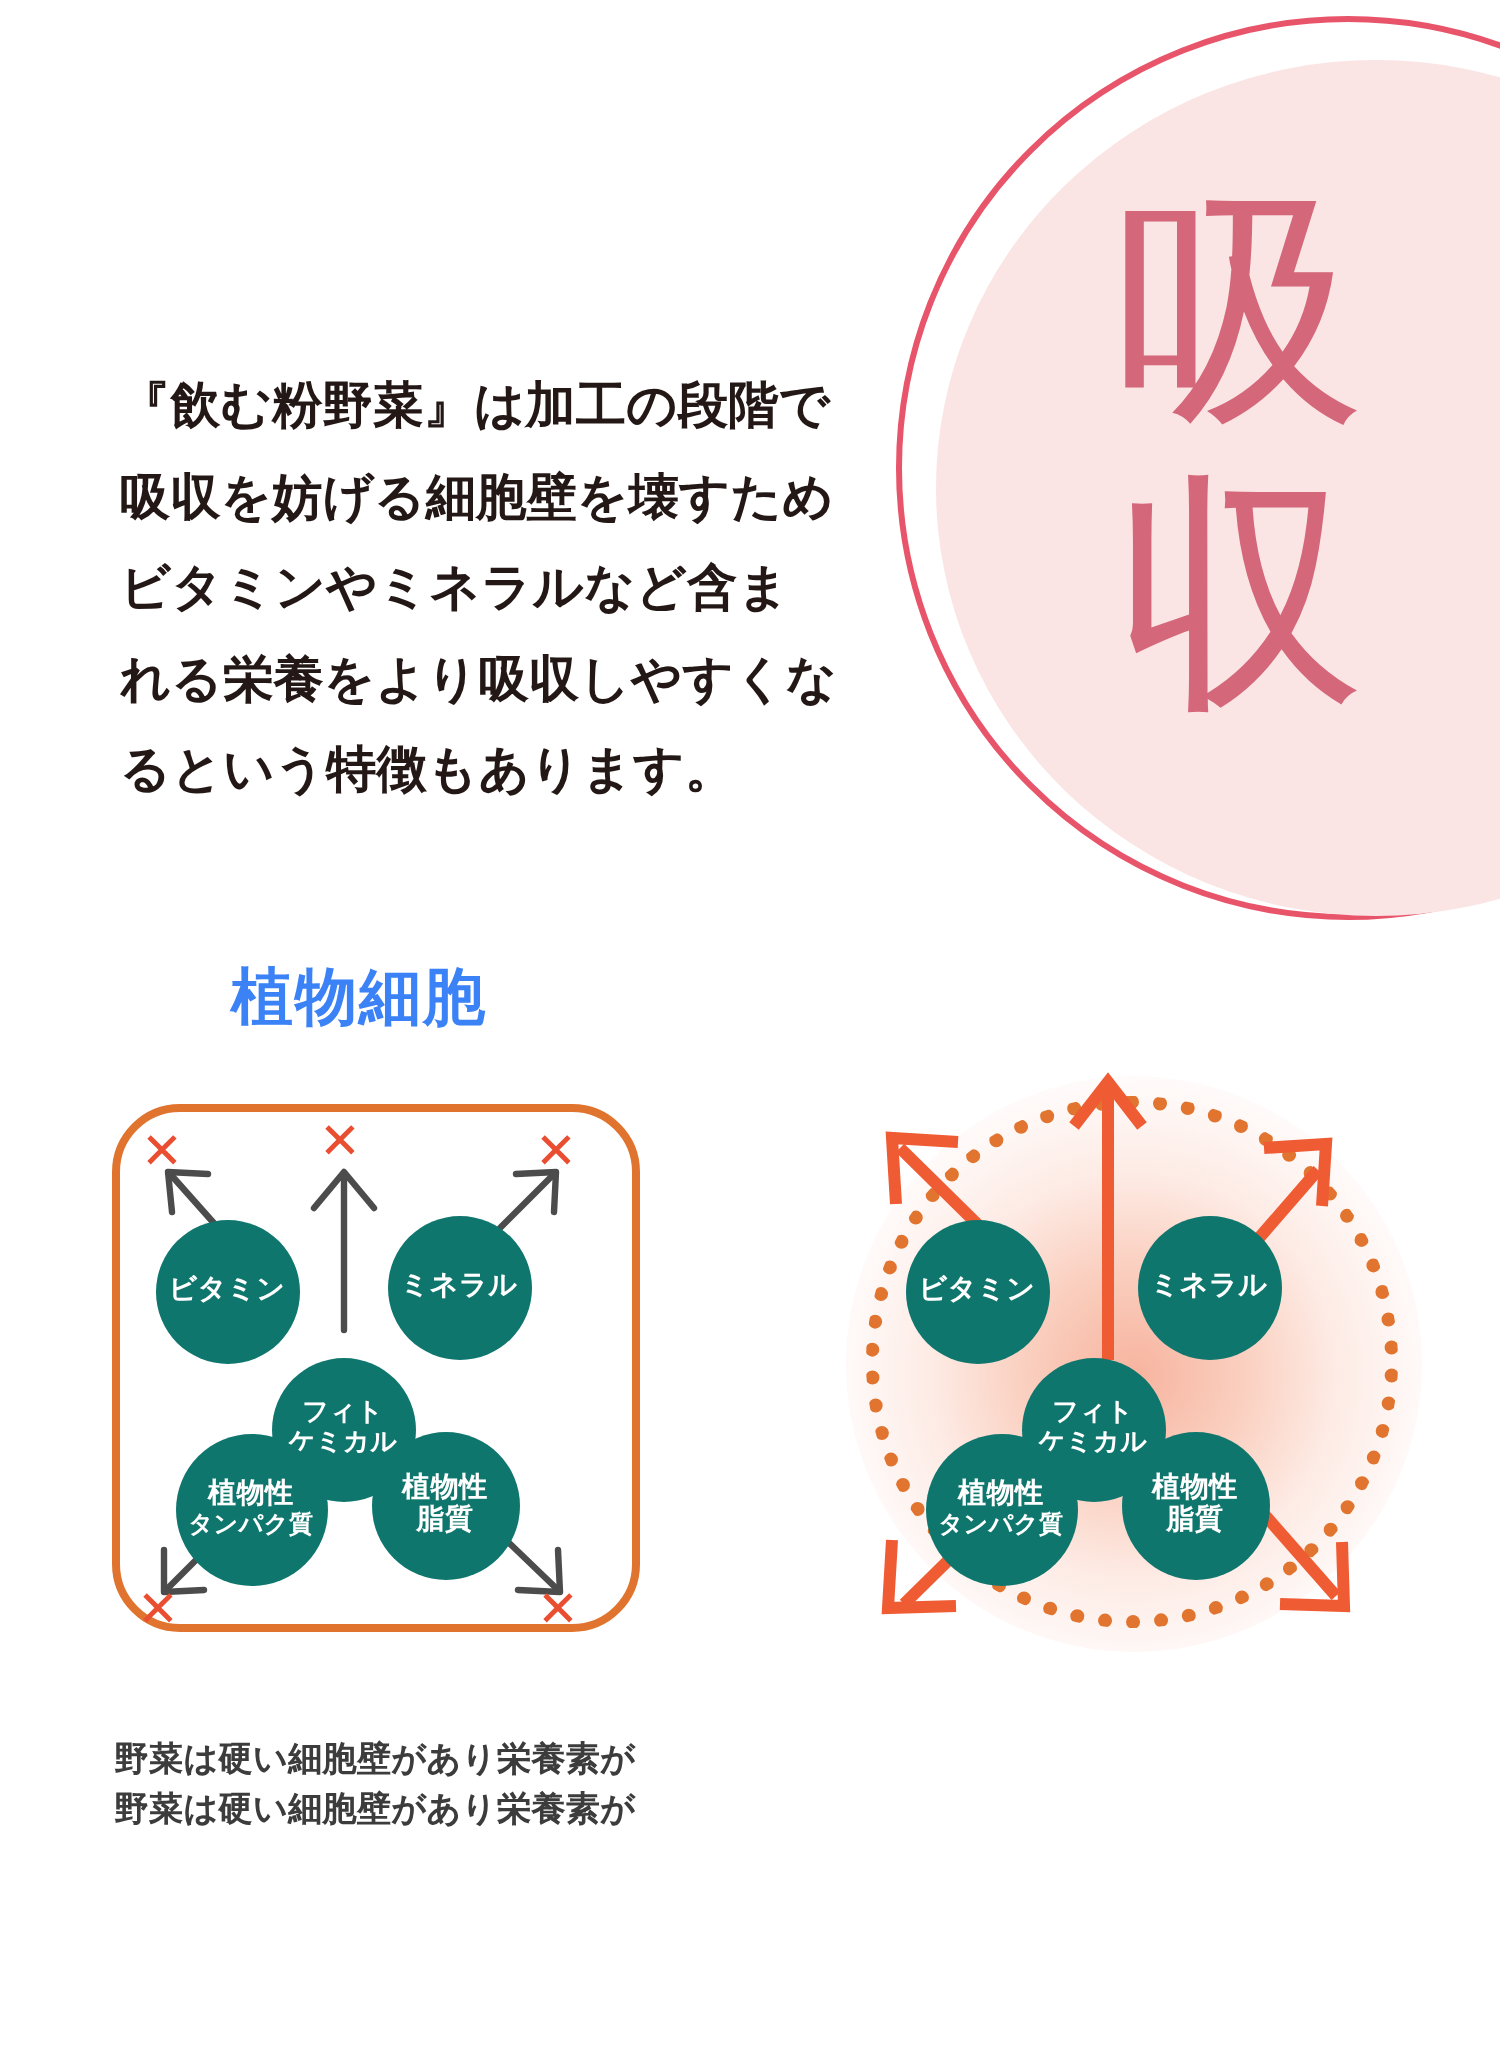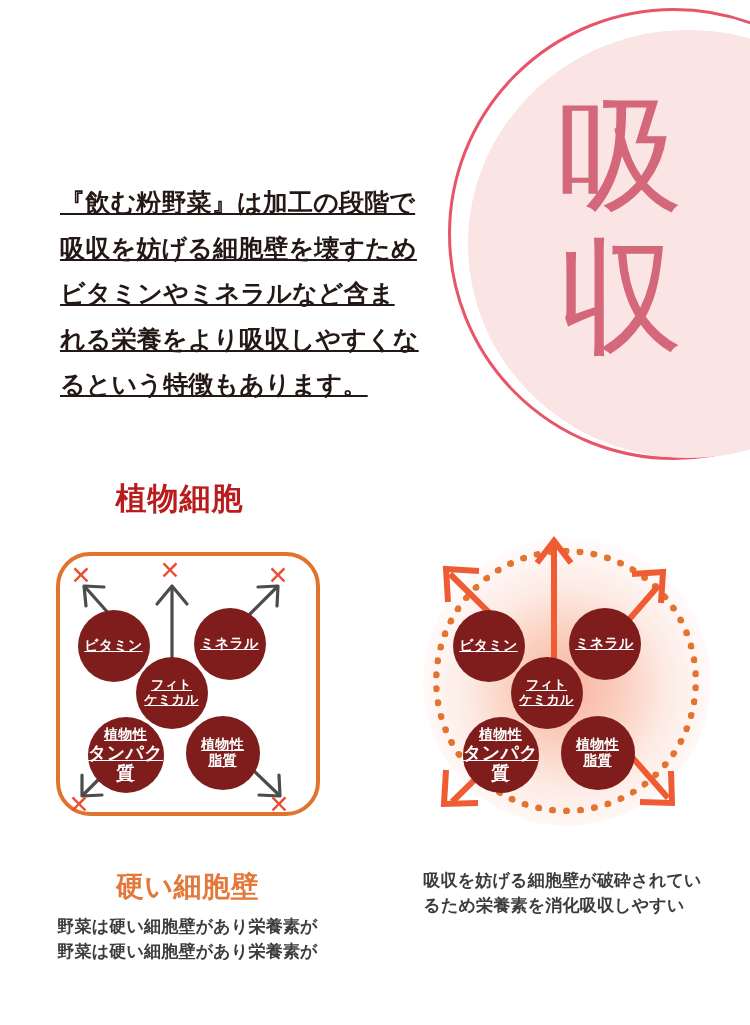--- a/index.html
+++ b/index.html
@@ -61,21 +61,20 @@
   #intro-paragraph {
     position: absolute;
     left: 60px; top: 155px;
     width: 360px;
     font-size: 25px;
     font-weight: bold;
     line-height: 1.82;
     letter-spacing: 0.2px;
     color: #231815;
     text-align: left;
-    text-decoration: underline;
   }
 
   
   #diagrams {
     position: absolute;
     left: 0; top: 470px;
     width: 750px; height: 555px;
   }
   .panel {
     position: absolute;
@@ -87,21 +86,21 @@
   .panel.right { left: 375px; }
 
   .panel-heading {
     position: absolute;
     top: 8px;
     left: 0; right: 16px;
     text-align: center;
     font-size: 31px;
     font-weight: bold;
     letter-spacing: 1px;
-    color: #b91c1c;
+    color: #3b82f6;
     white-space: nowrap;
   }
 
   .diagram-stage {
     position: absolute;
     top: 60px;
     left: 50%;
     transform: translateX(-50%);
     width: 300px;
     height: 300px;
@@ -135,39 +134,38 @@
     left: 20px; top: 18px;
     width: 266px; height: 266px;
     border-radius: 50%;
     border: 7px dotted #e1742f;
   }
 
   
   .bubble {
     position: absolute;
     border-radius: 50%;
-    background: #7f1d1d;
+    background: #0f766e;
     color: #ffffff;
     display: flex;
     flex-direction: column;
     align-items: center;
     justify-content: center;
     text-align: center;
     font-weight: bold;
     line-height: 1.12;
     letter-spacing: 0.3px;
     z-index: 6;
-    text-decoration: underline;
   }
   .bubble .l2 { display: block; }
   .bubble.vitamin   { left: 40px;  top: 80px;  width: 72px; height: 72px; font-size: 14px; }
   .bubble.mineral   { left: 156px; top: 78px;  width: 72px; height: 72px; font-size: 14px; }
-  .bubble.phyto     { left: 98px;  top: 127px; width: 72px; height: 72px; font-size: 13px; }
+  .bubble.phyto     { left: 98px;  top: 149px; width: 72px; height: 72px; font-size: 13px; }
   .bubble.protein   { left: 50px;  top: 187px; width: 76px; height: 76px; font-size: 14px; }
-  .bubble.protein .l2 { font-size: 18px; }
+  .bubble.protein .l2 { font-size: 12px; }
   .bubble.lipid     { left: 148px; top: 186px; width: 74px; height: 74px; font-size: 14px; }
 
   
   .svg-layer {
     position: absolute;
     left: 0; top: 0;
     width: 300px; height: 300px;
     z-index: 4;
     overflow: visible;
   }
@@ -273,21 +271,20 @@
         <span>植物性</span>
         <span class="l2">タンパク質</span>
       </div>
       <div class="bubble lipid">
         <span>植物性</span>
         <span class="l2">脂質</span>
       </div>
     </div>
 
     <div class="caption-block">
-      <div class="caption-title">硬い細胞壁</div>
       <div class="caption-body">
         <span>野菜は硬い細胞壁があり栄養素が</span>
         <span>野菜は硬い細胞壁があり栄養素が</span>
       </div>
     </div>
   </div>
 
   <div class="panel right">
 
 
@@ -330,19 +327,15 @@
         <span>植物性</span>
         <span class="l2">タンパク質</span>
       </div>
       <div class="bubble lipid">
         <span>植物性</span>
         <span class="l2">脂質</span>
       </div>
     </div>
 
     <div class="caption-block">
-      <div class="caption-body">
-        <span>吸収を妨げる細胞壁が破砕されてい</span>
-        <span>るため栄養素を消化吸収しやすい</span>
-      </div>
     </div>
   </div>
 </div>
 
 </body></html>

